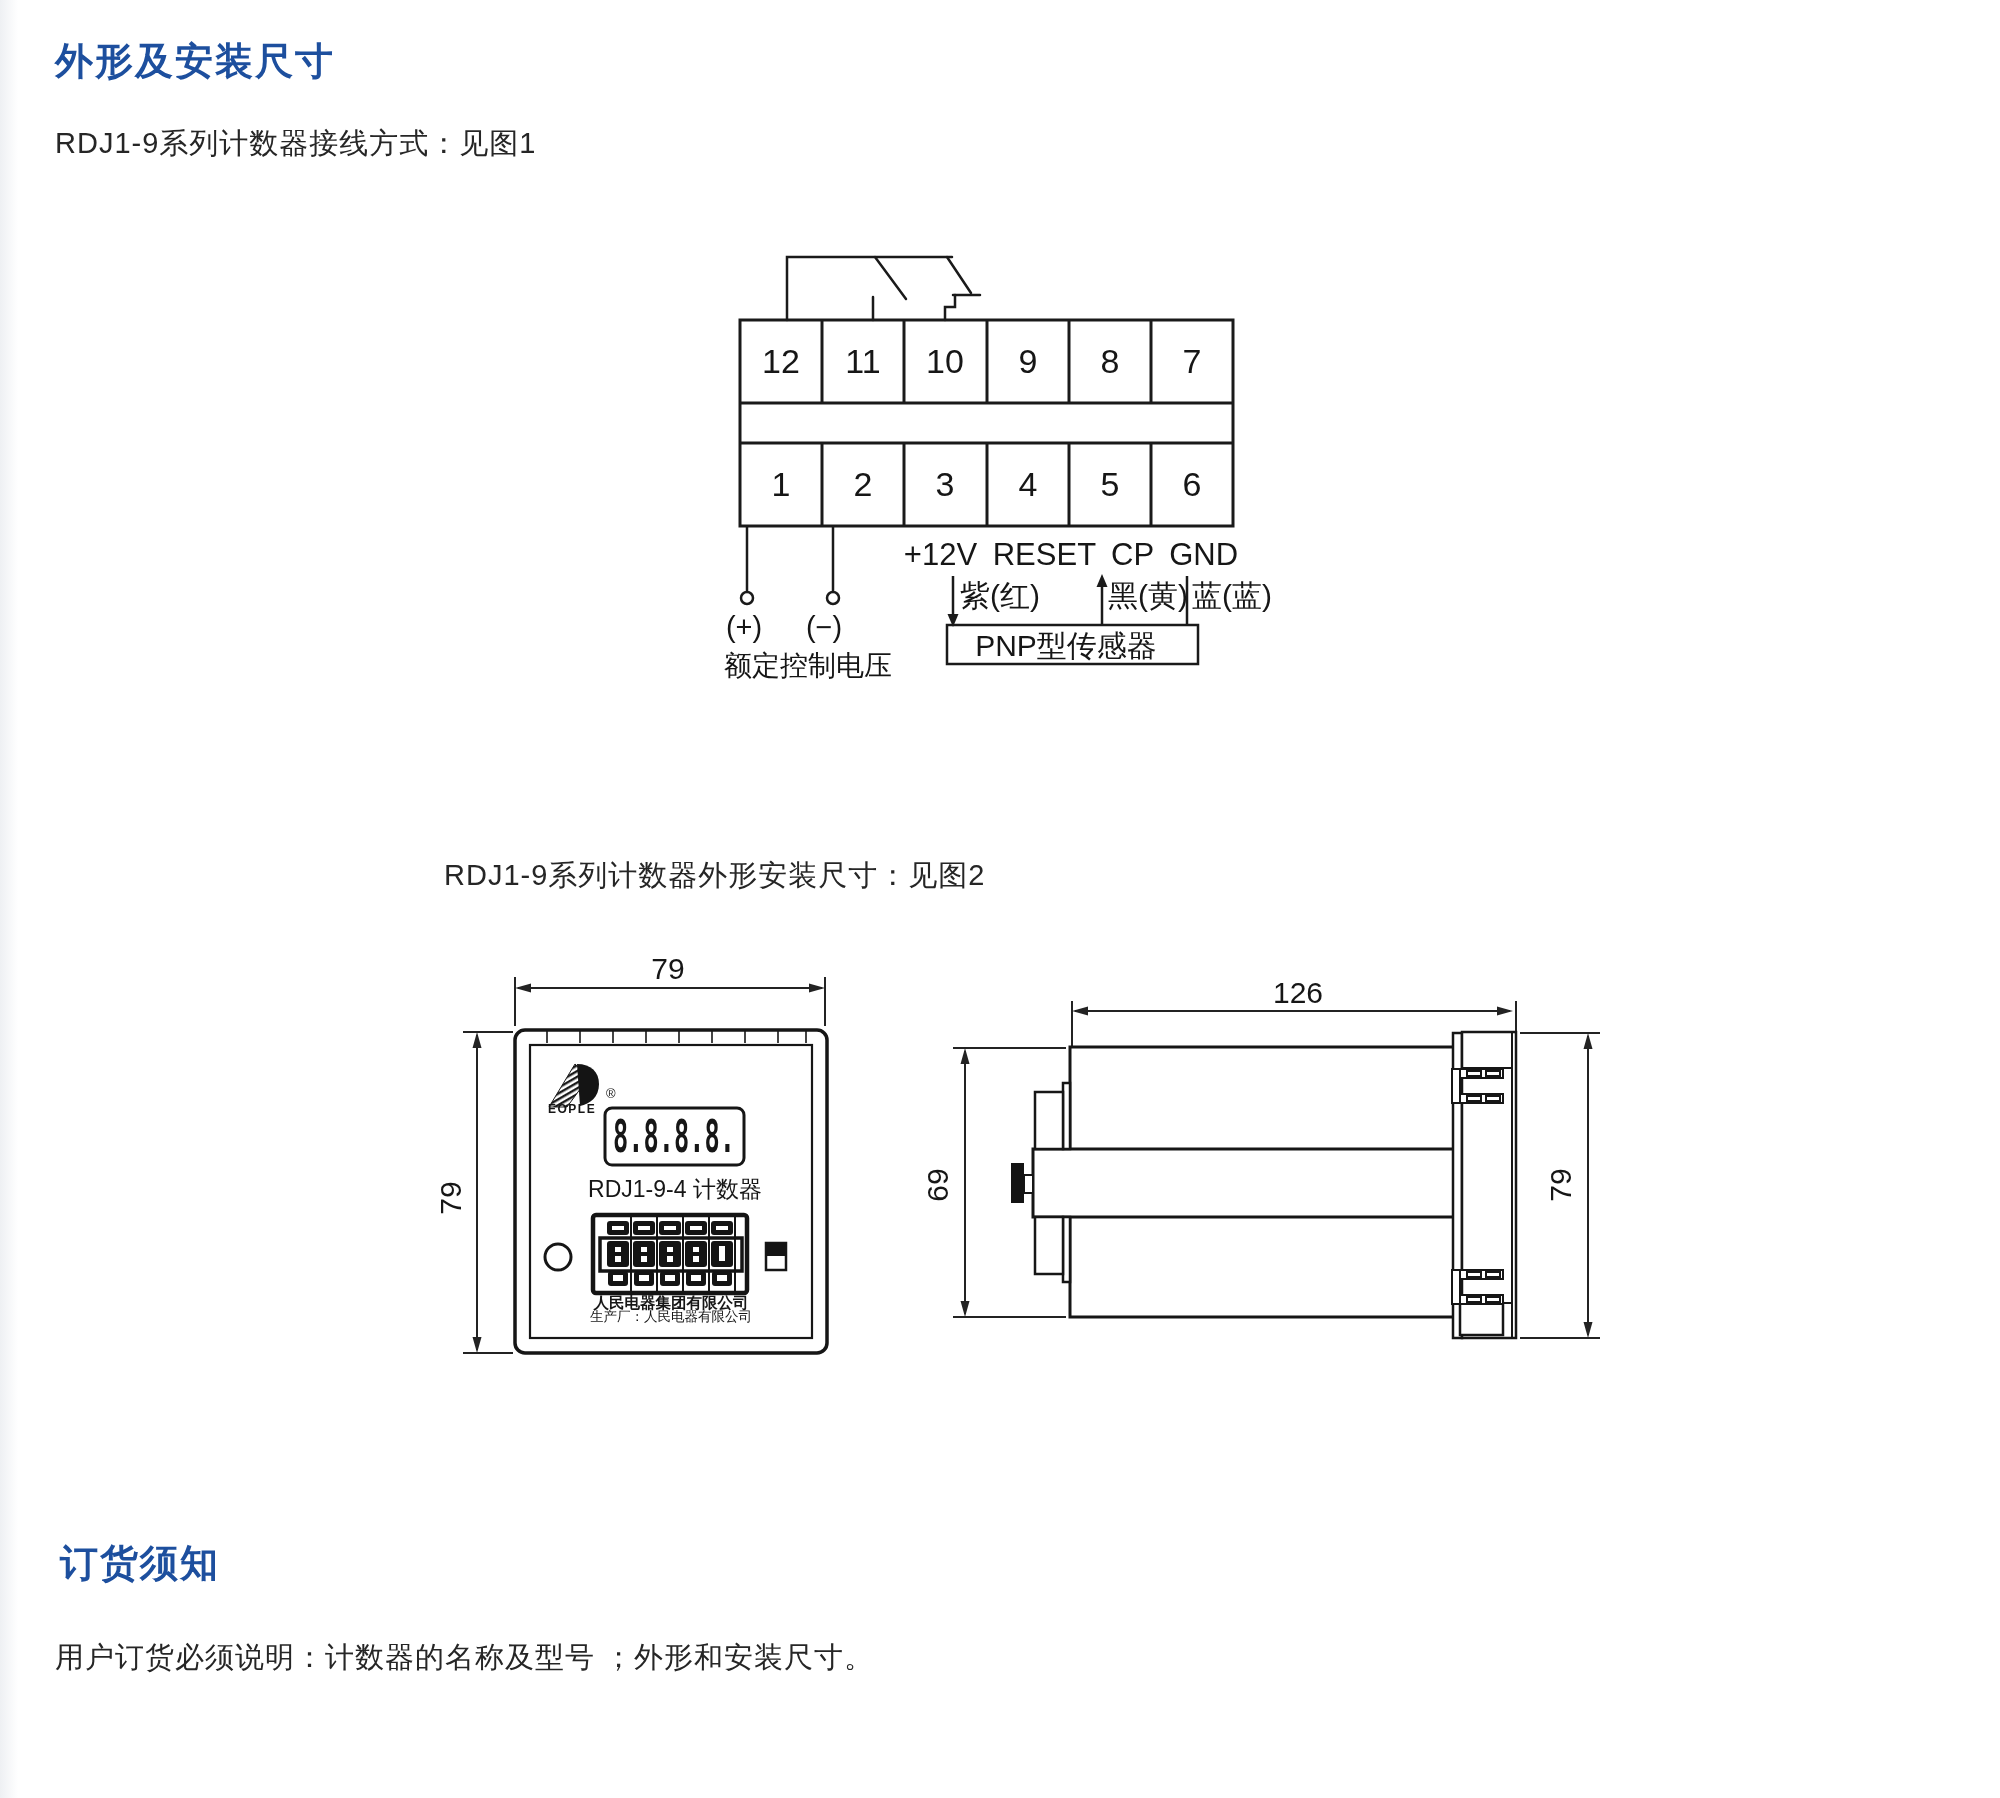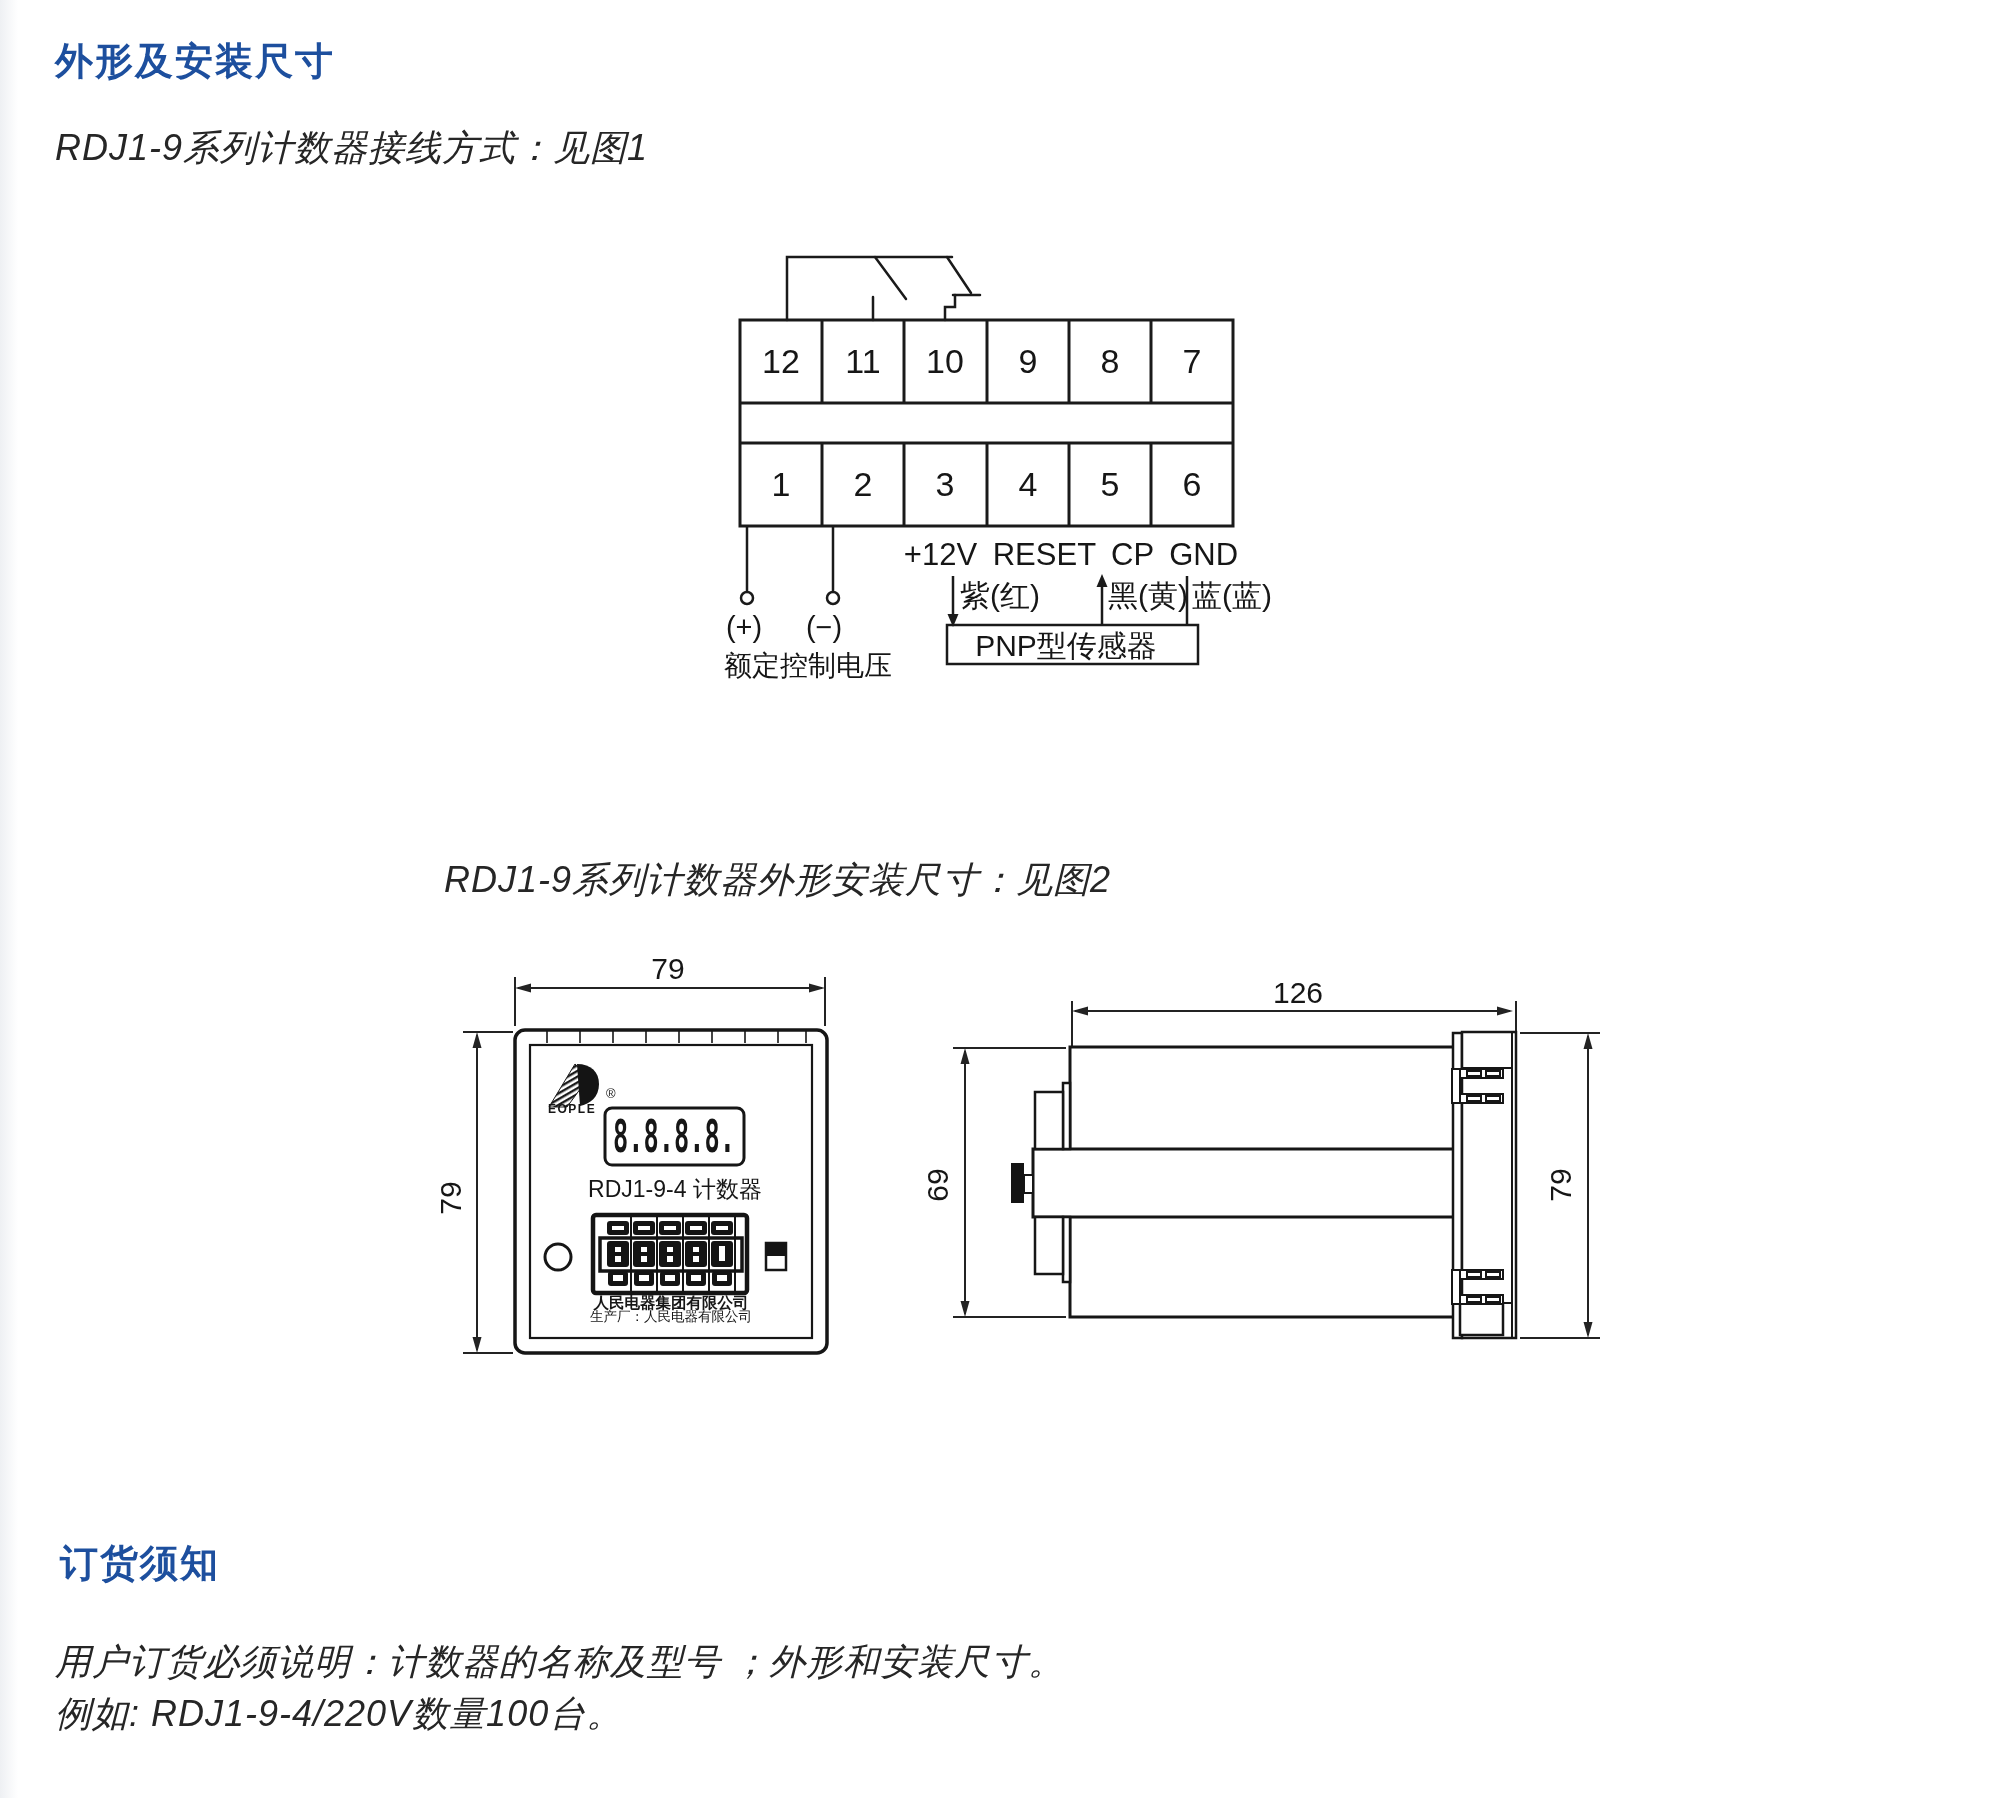--- a/index.html
+++ b/index.html
@@ -3,21 +3,21 @@
 <meta charset="utf-8">
 <style>
   html,body{margin:0;padding:0;background:#ffffff;}
   .page{position:relative;width:2000px;height:1798px;background:#ffffff;overflow:hidden;
         font-family:"Liberation Sans",sans-serif;color:#222222;}
   .abs{position:absolute;}
   .edge{position:absolute;left:0;top:0;width:18px;height:100%;
         background:linear-gradient(to right,#eef0f3,#ffffff);}
   .sec-title{position:absolute;margin:0;font-size:38px;font-weight:600;color:#1d4f9e;
              letter-spacing:2px;white-space:nowrap;}
-  .para{position:absolute;font-size:36px;color:#262626;white-space:nowrap;letter-spacing:1px;font-style:italic;}
+  .para{position:absolute;font-size:29px;color:#262626;white-space:nowrap;letter-spacing:1px;}
   .caption{position:absolute;font-size:32px;color:#1c1c1c;text-align:center;
            white-space:nowrap;letter-spacing:2px;}
   svg text{font-family:"Liberation Sans",sans-serif;fill:#161616;}
   .dimtxt{font-size:30px;}
   .celltxt{font-size:34px;}
   .lbl28{font-size:28px;}
   .lbl29{font-size:29px;}
   .lbl30{font-size:30px;}
   .sig{font-size:31px;word-spacing:7px;}
   .seg{font-family:"DejaVu Sans Mono","Liberation Mono",monospace;font-weight:bold;}
@@ -301,15 +301,14 @@
         <rect x="1486" y="1272" width="14" height="5"></rect>
       <rect x="1467" y="1297" width="14" height="5"></rect>
         <rect x="1486" y="1297" width="14" height="5"></rect>
     </g>
   </svg>
 
 
   <h1 class="sec-title" style="left:60px;top:1538px">订货须知</h1>
 
   <div class="para" style="left:55px;top:1638px">用户订货必须说明：计数器的名称及型号 ；外形和安装尺寸。</div>
-  <div class="para" style="left:55px;top:1690px">例如: RDJ1-9-4/220V数量100台。</div>
 
 </div>
 
 </body></html>

